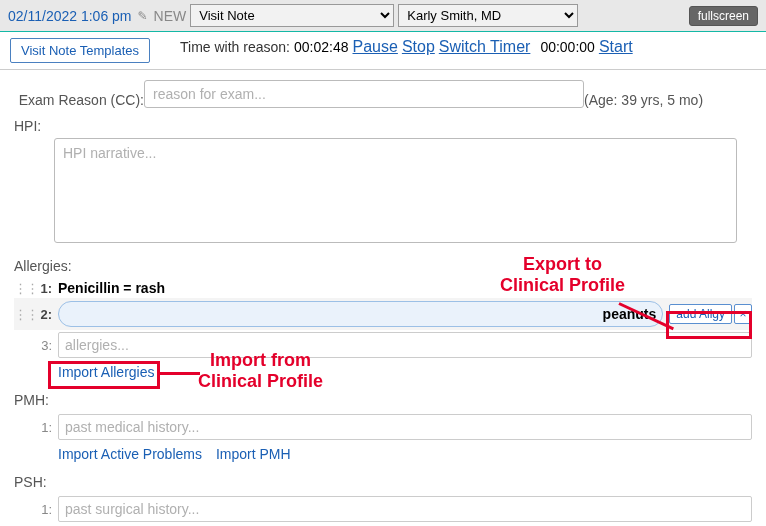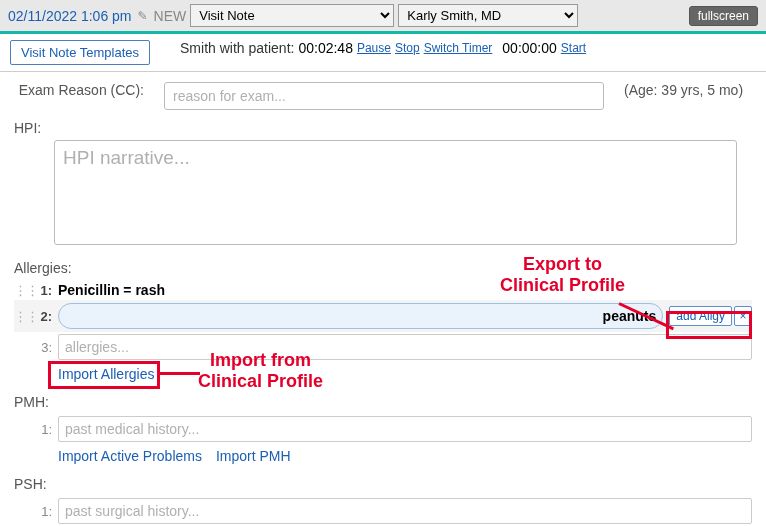--- a/index.html
+++ b/index.html
@@ -7,21 +7,21 @@
     font-family: Arial, Helvetica, sans-serif;
     font-size: 13px;
     background: #f0f0f0;
     width: 766px;
     height: 526px;
     overflow: hidden;
     position: relative;
   }
   .topbar {
     background: #e8e8e8;
-    border-bottom: 3px solid #14b8a6;
+    border-bottom: 1px solid #14b8a6;
     padding: 4px 8px;
     display: flex;
     align-items: center;
     gap: 4px;
   }
   .datetime { color: #1a5fb4; font-size: 14px; }
   .pencil-icon { color: #888; font-size: 12px; margin: 0 2px; }
   .new-label { color: #888; font-size: 14px; }
   select {
     font-size: 13px;
@@ -54,28 +54,28 @@
     background: #fff;
     color: #1a5fb4;
     padding: 4px 10px;
     font-size: 13px;
     cursor: pointer;
     border-radius: 2px;
   }
   .timer-label { color: #333; font-size: 14px; }
   .timer-val { color: #000; font-size: 14px; }
   .link { color: #1a5fb4; text-decoration: underline; cursor: pointer; font-size: 13px; }
-  .link-sm { font-size: 12px; }
+  .link-sm { font-size: 16px; }
   .content {
     background: #fff;
     padding: 10px 14px 14px 14px;
     height: calc(100% - 70px);
     overflow: auto;
   }
-  .row { display: flex; align-items: flex-start; gap: 20px; margin-bottom: 6px; }
+  .row { display: flex; align-items: flex-end; gap: 0; margin-bottom: 6px; }
   .cc-row { margin-bottom: 10px; }
   .label { color: #555; font-size: 14px; min-width: 130px; text-align: right; }
   .label-left { text-align: left; min-width: auto; }
   .text-input {
     flex: 1;
     border: 1px solid #bbb;
     border-radius: 3px;
     padding: 5px 8px;
     font-size: 14px;
     color: #333;
@@ -83,21 +83,21 @@
   }
   .age-txt { color: #555; font-size: 14px; white-space: nowrap; }
   .section-label { color: #555; font-size: 14px; margin: 4px 0 4px 0; }
   .hpi-area {
     width: calc(100% - 55px);
     margin-left: 40px;
     height: 105px;
     border: 1px solid #bbb;
     border-radius: 3px;
     padding: 6px 8px;
-    font-size: 19px;
+    font-size: 14px;
     color: #a21caf;
     resize: none;
     font-family: inherit;
   }
   .list-area { margin-top: 12px; }
   .list-row {
     display: flex;
     align-items: center;
     gap: 6px;
     padding: 2px 0;
@@ -172,21 +172,21 @@
   </select>
   <select class="sel-provider">
     <option>Karly Smith, MD</option>
   </select>
   <button class="fullscreen-btn">fullscreen</button>
 </div>
 
 <div class="toolbar2">
   <button class="btn-outline">Visit Note Templates</button>
   <div style="display:flex;align-items:center;gap:4px;margin-left:20px;">
-    <span class="timer-label">Smith with patient:</span>
+    <span class="timer-label">Time with reason:</span>
     <span class="timer-val">00:02:48</span>
     <span class="link link-sm">Pause</span>
     <span class="link link-sm">Stop</span>
     <span class="link link-sm">Switch Timer</span>
   </div>
   <div style="display:flex;align-items:center;gap:4px;">
     <span class="timer-val">00:00:00</span>
     <span class="link link-sm">Start</span>
   </div>
 </div>

